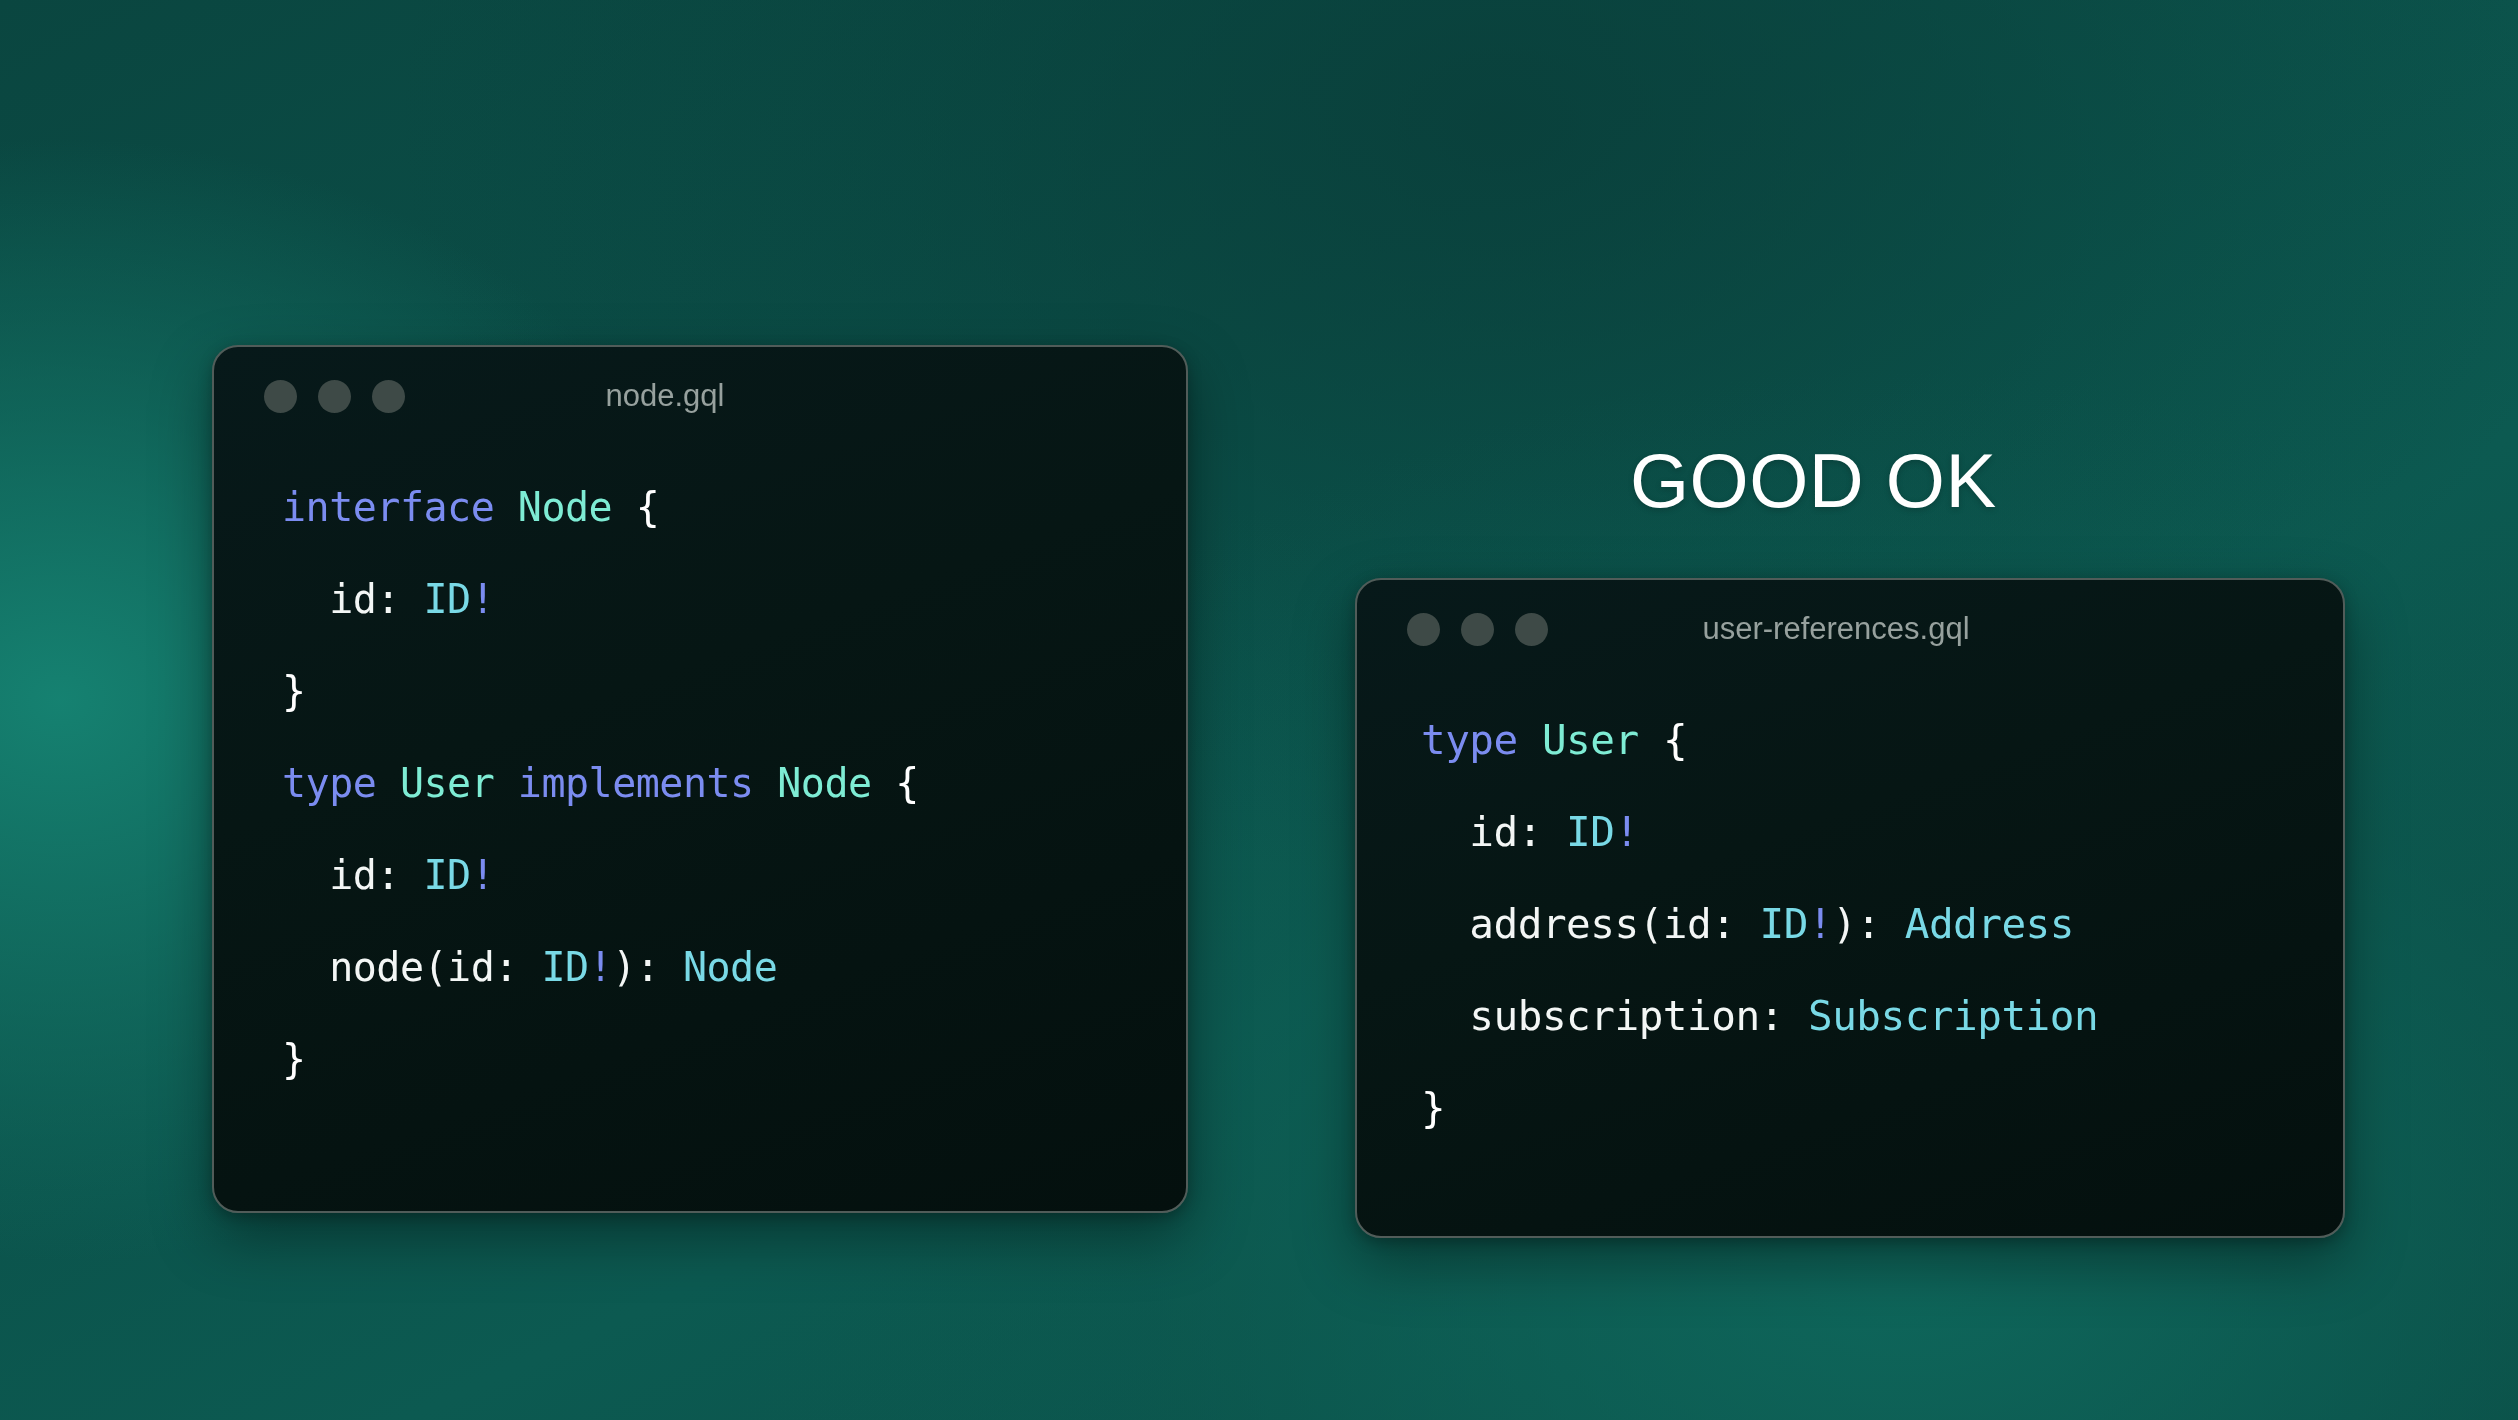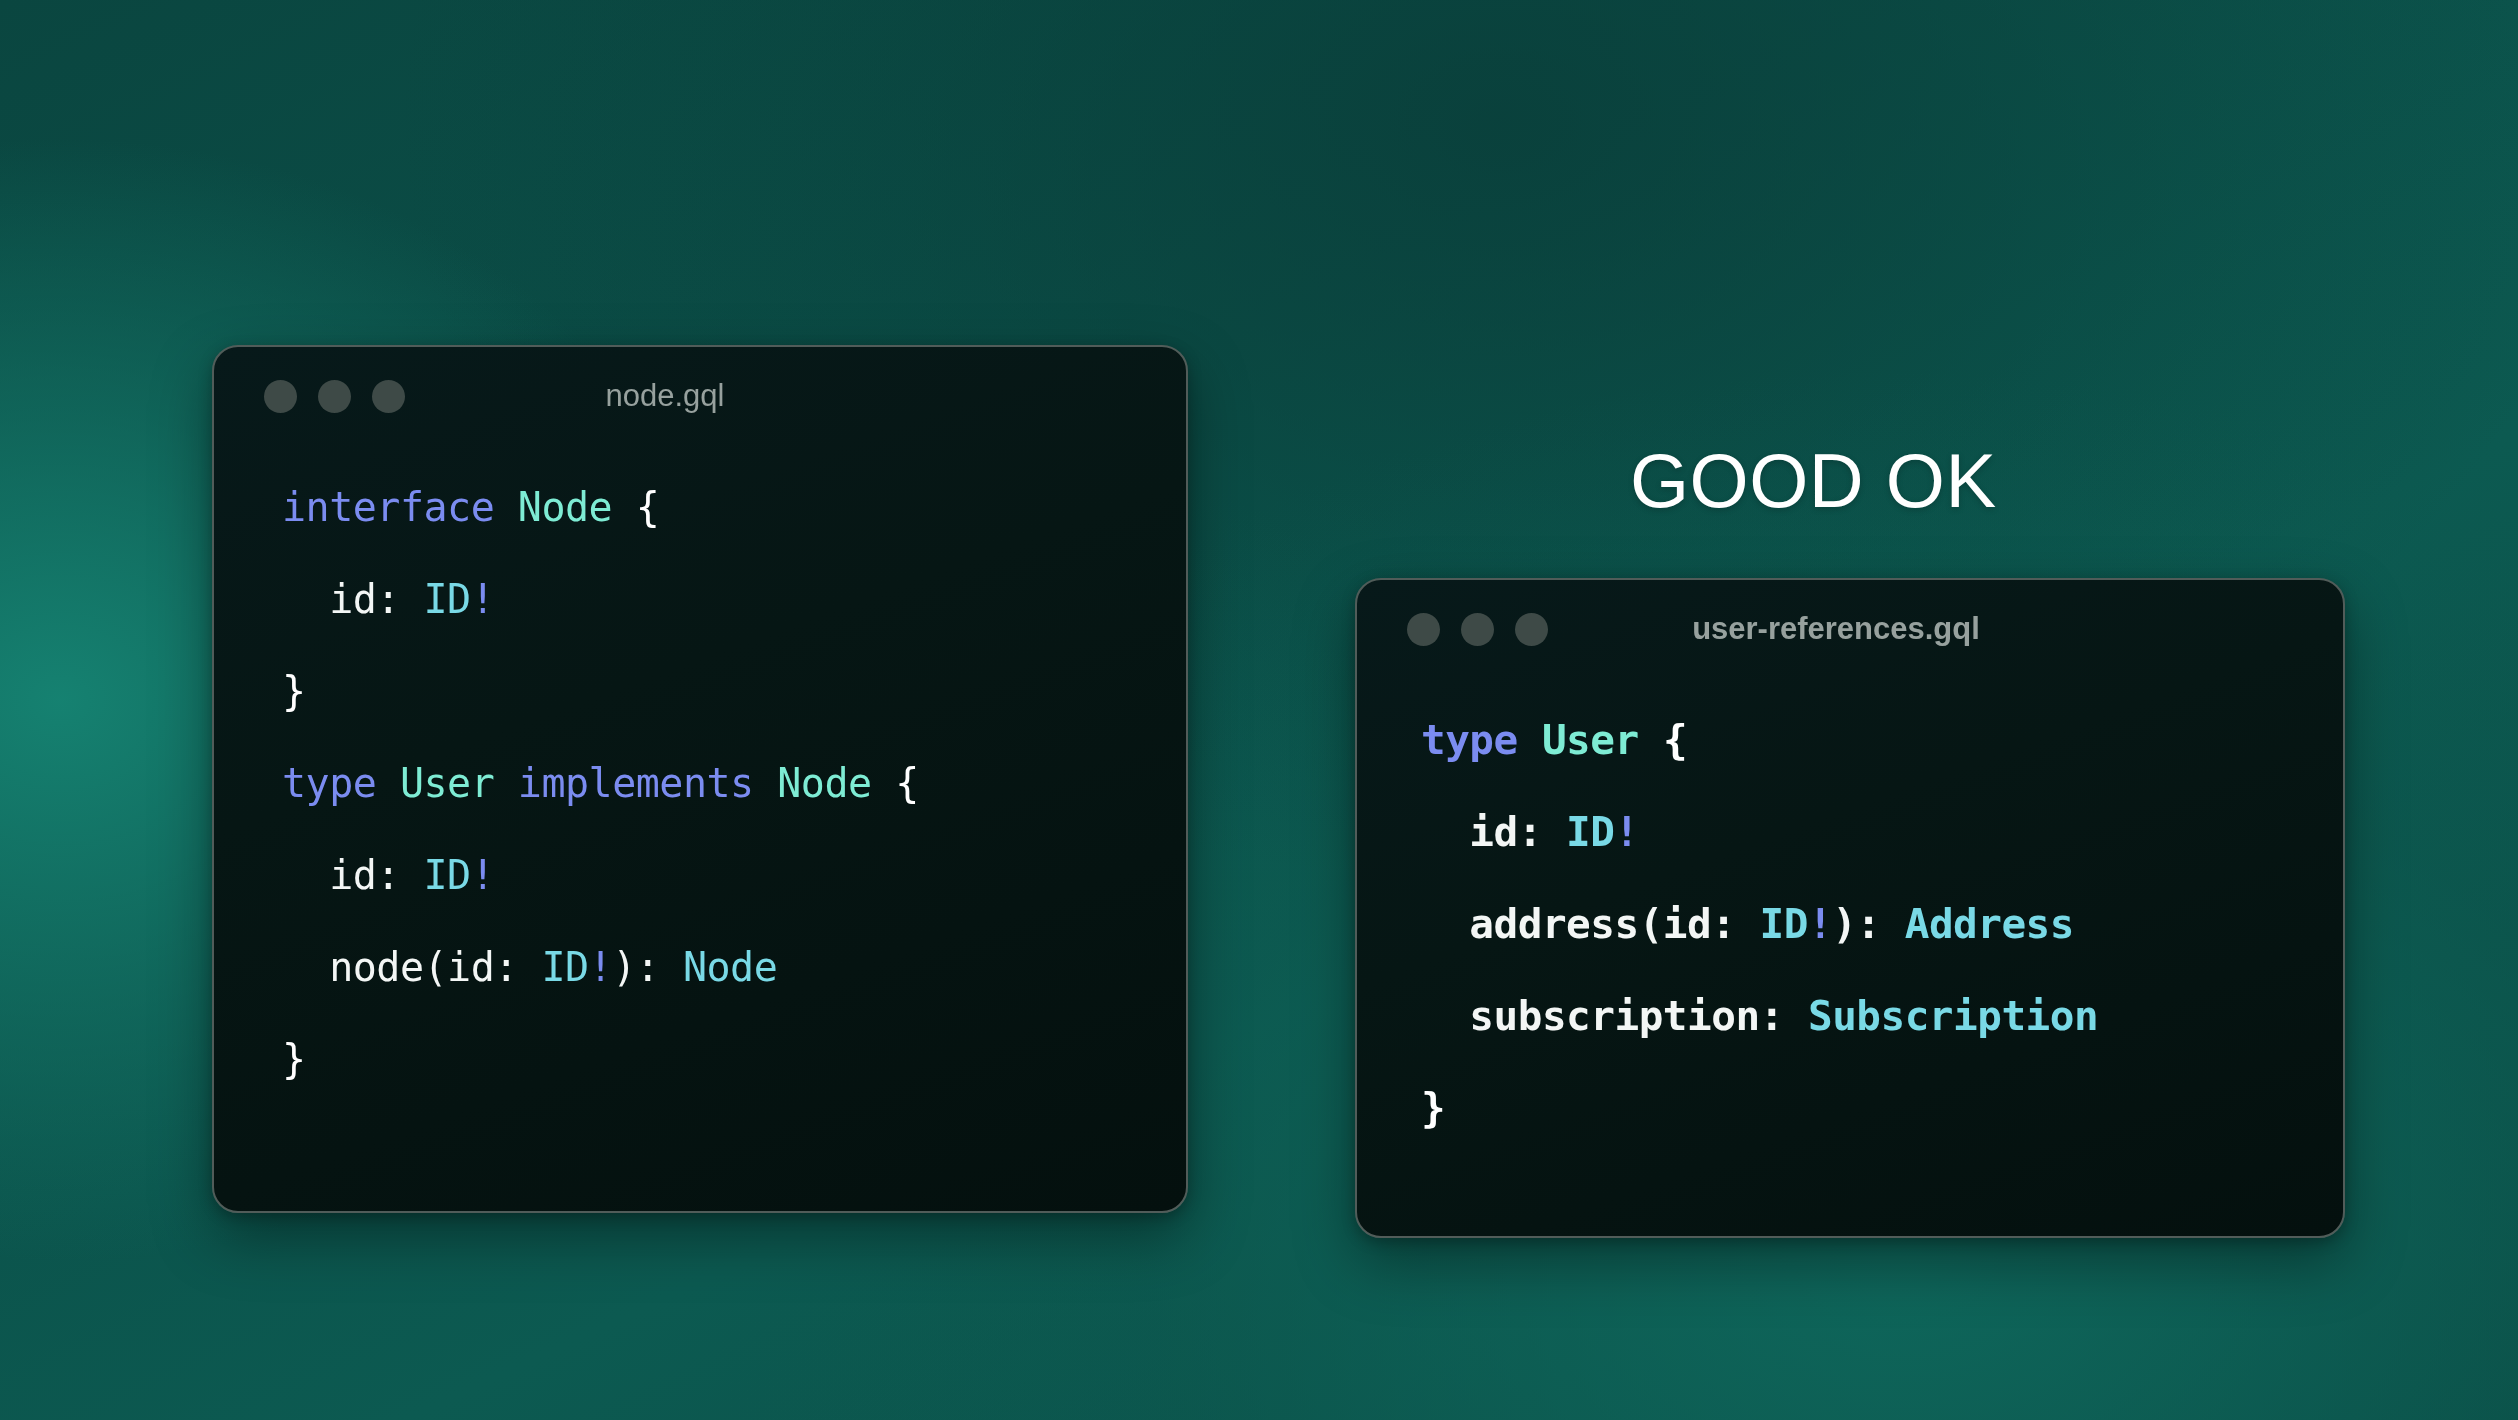--- a/index.html
+++ b/index.html
@@ -97,35 +97,34 @@
     left: 0;
     right: 0;
     text-align: center;
     color: #97a19e;
     font-family: "Liberation Sans", sans-serif;
     font-size: 31px;
     font-weight: 400;
     pointer-events: none;
   }
   #window-good .filename { padding-right: 70px; }
-  #window-alsook .filename { padding-right: 28px; font-weight: bold; }
+  #window-alsook .filename { padding-right: 28px; }
 
   .code-body {
     padding: 8px 0 0 52px;
     font-family: "DejaVu Sans Mono", "Liberation Mono", monospace;
     font-size: 40px;
     line-height: 76px;
     white-space: pre;
     letter-spacing: -0.5px;
   }
   #window-alsook .code-body {
     padding-left: 48px;
     font-size: 41px;
     line-height: 76px;
-    font-weight: bold;
   }
   .code-line { margin: 16px; }
 
   
   .t-kw   { color: #7b8cf0; }
   .t-type { color: #7eecd4; }
   .t-scalar { color: #79d9e6; }
   .t-bang { color: #7b8cf0; }
   .t-plain { color: #f3f6f5; }
   .t-punc { color: #ffffff; }

